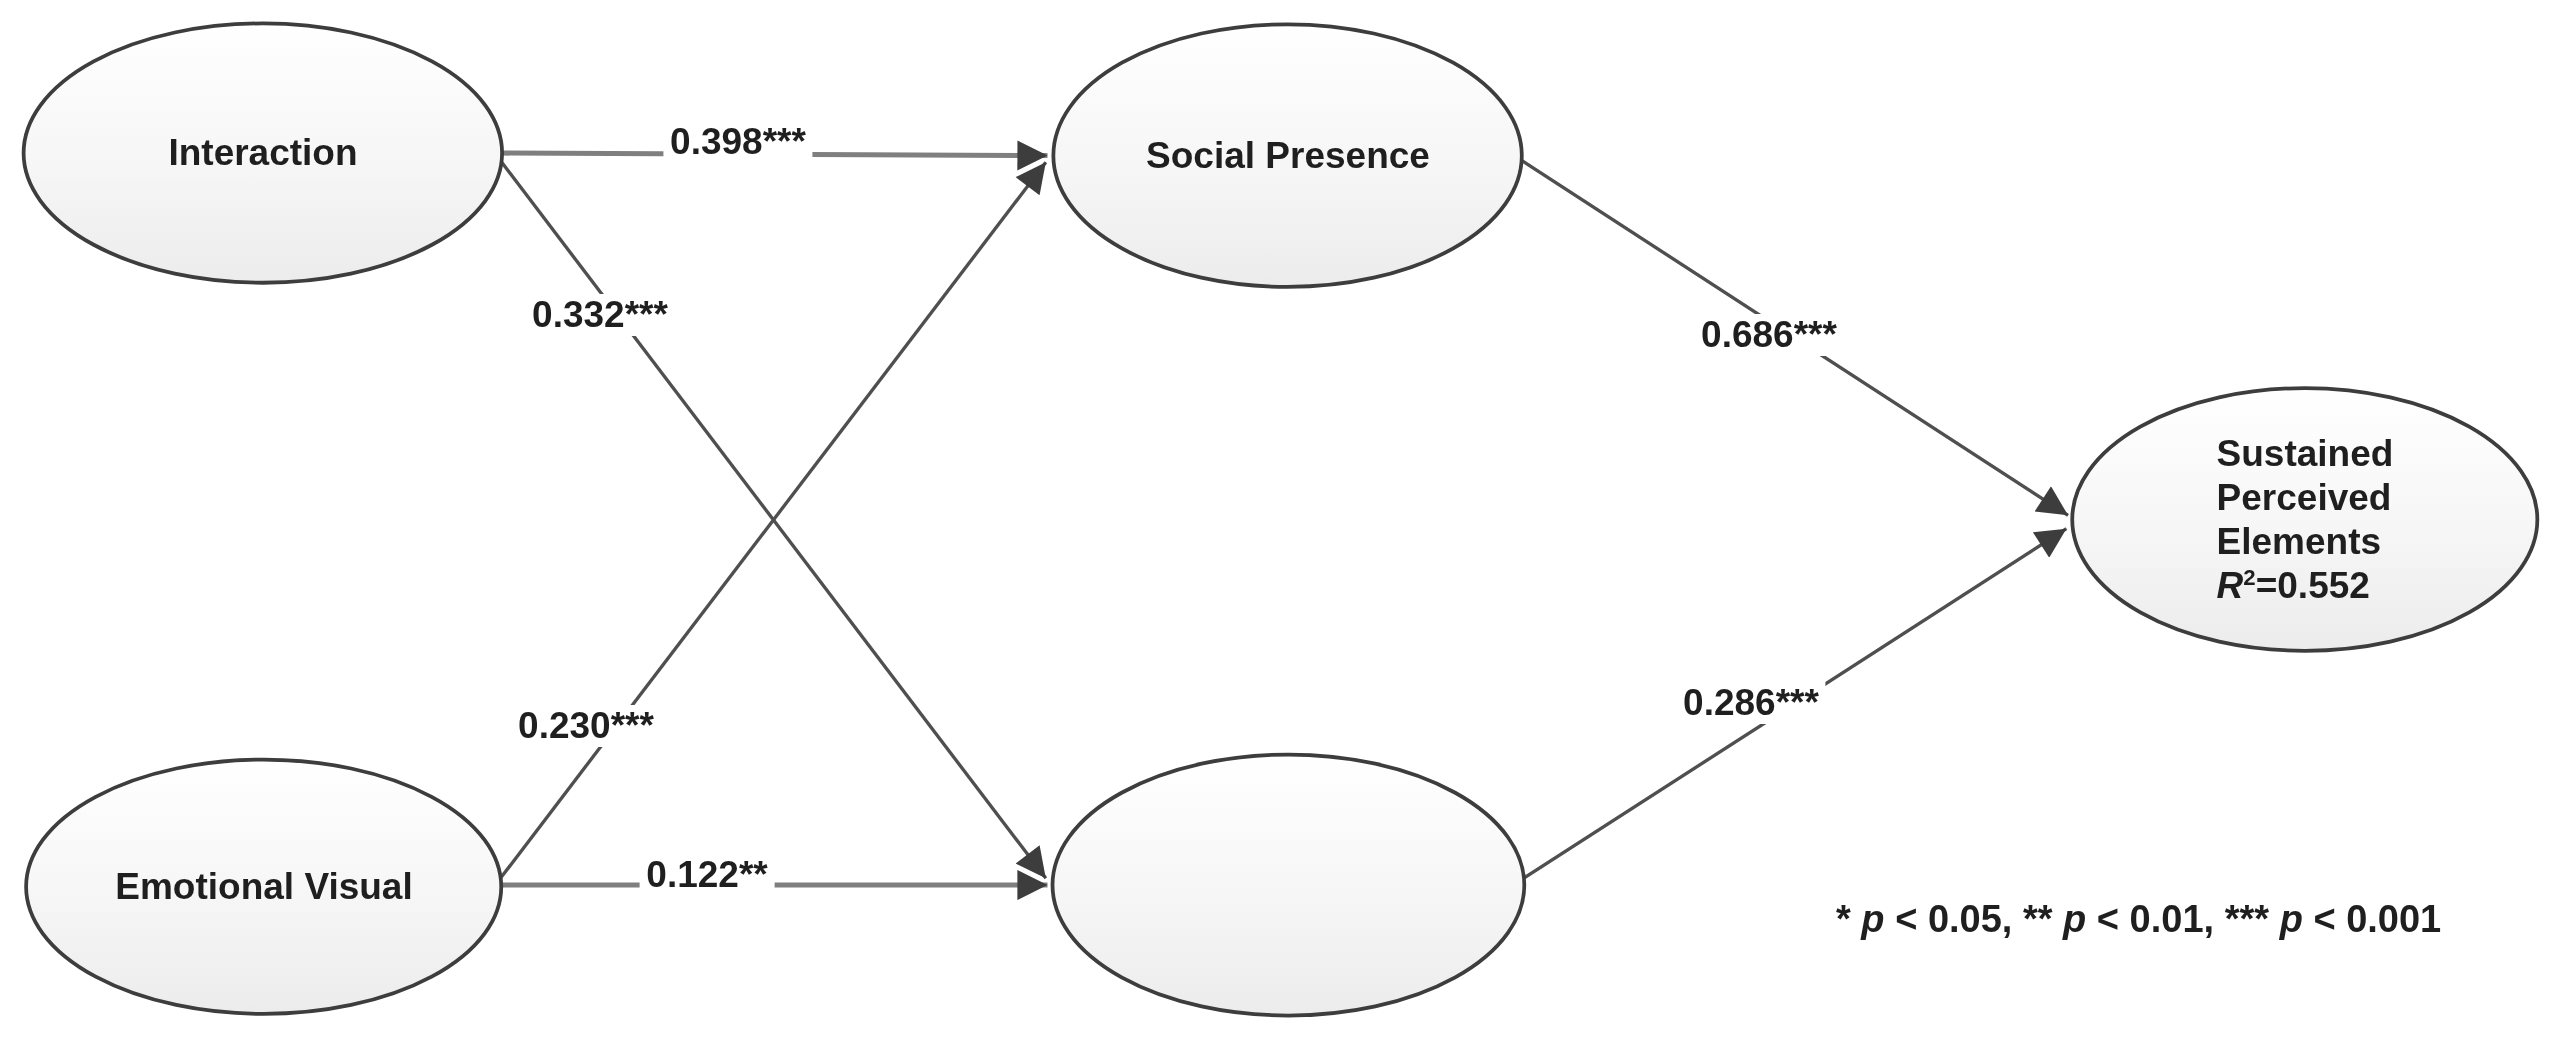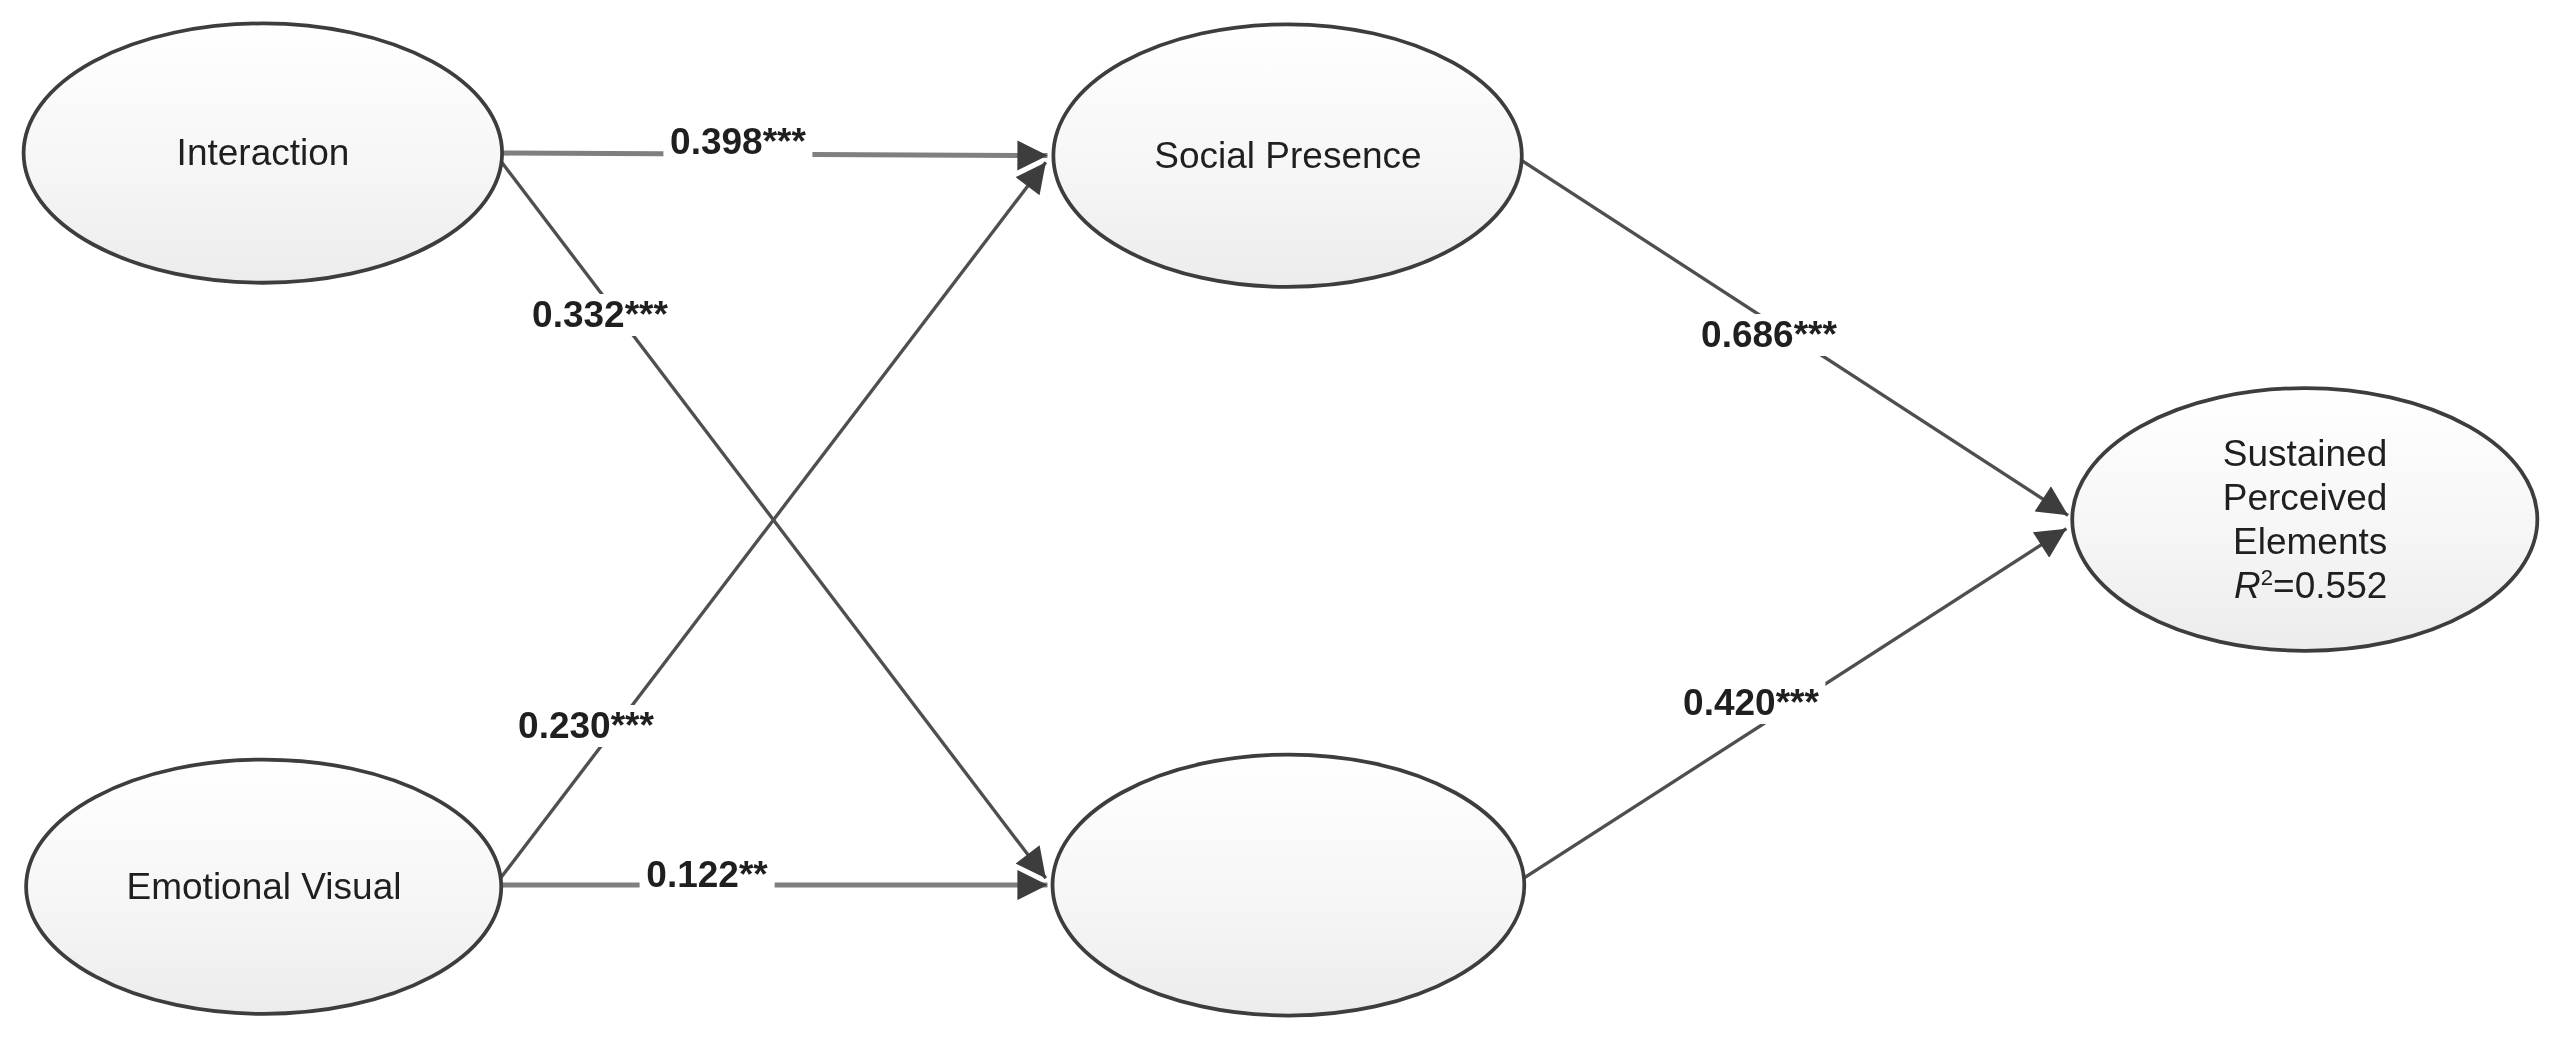--- a/index.html
+++ b/index.html
@@ -24,23 +24,23 @@
   #labels-layer {
     position: absolute;
     left: 0; top: 0;
     width: 2576px;
     height: 1049px;
     pointer-events: none;
   }
   .node-label {
     position: absolute;
     transform: translate(-50%, -50%);
-    text-align: right;
+    text-align: left;
     font-size: 37px;
-    font-weight: normal;
+    font-weight: bold;
     color: #1f1f1f;
     line-height: 44px;
     white-space: nowrap;
   }
   .edge-label {
     position: absolute;
     transform: translate(-50%, -50%);
     font-size: 37px;
     font-weight: bold;
     color: #1f1f1f;
@@ -108,31 +108,32 @@
         <ellipse cx="1540" cy="1058" rx="282" ry="156" class="node-shape"></ellipse>
         <ellipse cx="2755" cy="621" rx="278" ry="157" class="node-shape"></ellipse>
       </g>
   </svg>
   <div id="labels-layer">
       <div class="edge-label" style="left: 738px; top: 142px;">0.398***</div>
       <div class="edge-label" style="left: 600px; top: 315px;">0.332***</div>
       <div class="edge-label" style="left: 586px; top: 726px;">0.230***</div>
       <div class="edge-label" style="left: 707px; top: 875px;">0.122**</div>
       <div class="edge-label" style="left: 1769px; top: 335px;">0.686***</div>
-      <div class="edge-label" style="left: 1751px; top: 703px;">0.420***</div>
+      <div class="edge-label" style="left: 1751px; top: 703px;">0.286***</div>
       <div class="node-label" style="left: 263px; top: 153px;">
         <div>Interaction</div>
       </div>
       <div class="node-label" style="left: 1288px; top: 156px;">
         <div>Social Presence</div>
       </div>
       <div class="node-label" style="left: 264px; top: 887px;">
         <div>Emotional Visual</div>
       </div>
       <div class="node-label" style="left: 2305px; top: 520px;">
         <div>Sustained</div>
         <div>Perceived</div>
         <div>Elements</div>
         <div><i>R</i><sup>2</sup><span>=0.552</span></div>
       </div>
+      <div class="legend" style="left: 1836px; top: 919px;"><span>* </span><i>p</i><span> &lt; 0.05, ** </span><i>p</i><span> &lt; 0.01, *** </span><i>p</i><span> &lt; 0.001</span></div>
     </div>
 </div>
 
 
 </body></html>

